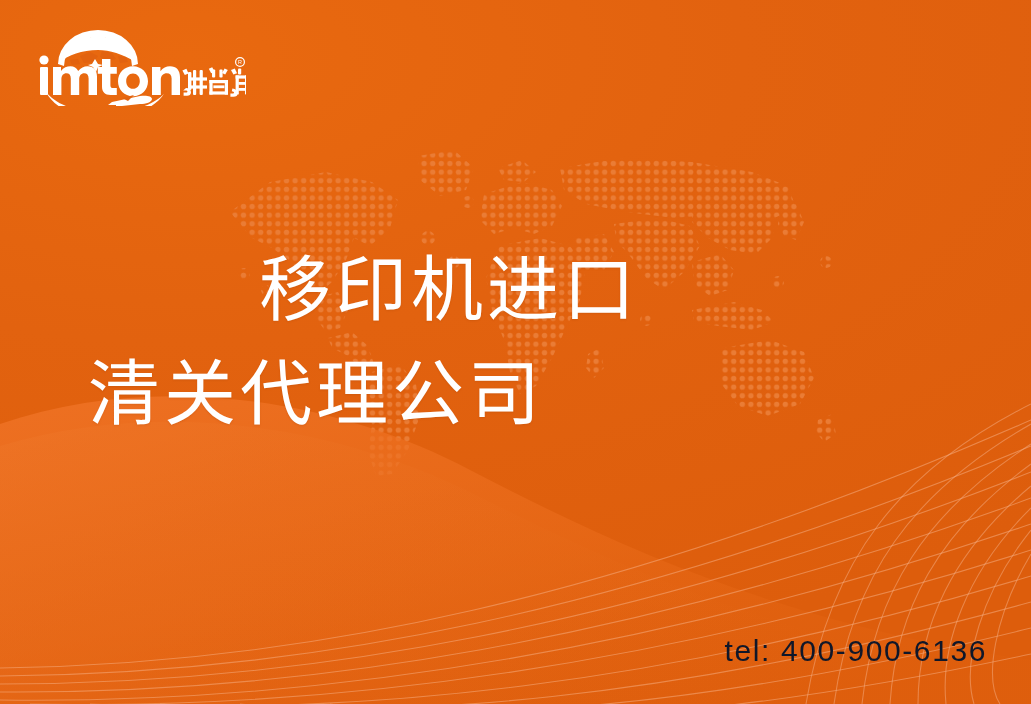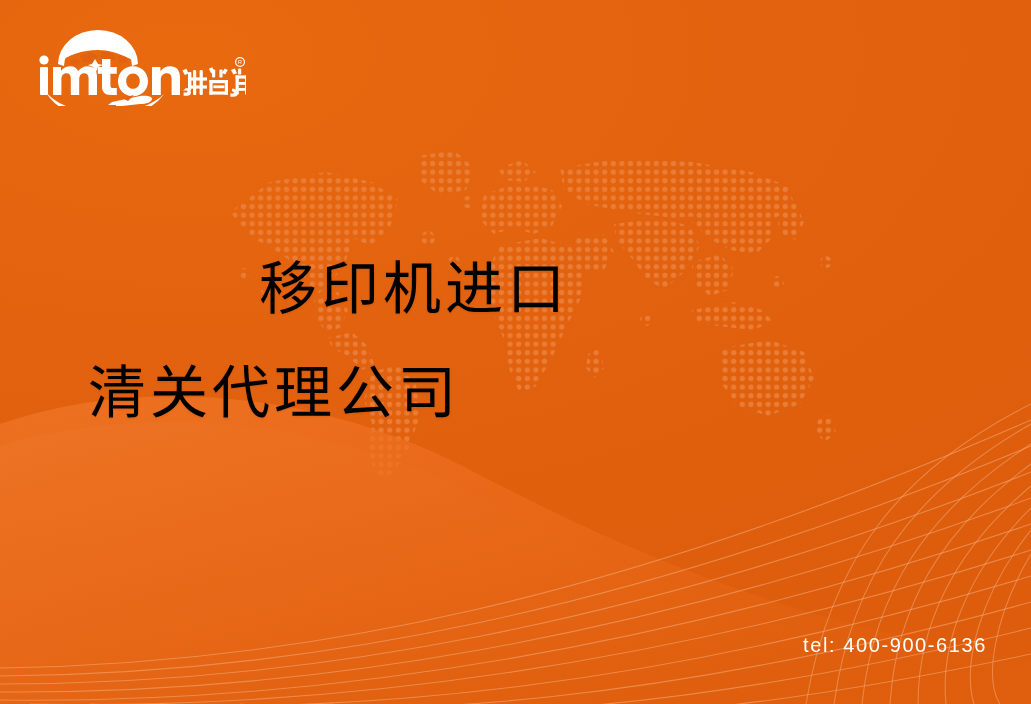--- a/index.html
+++ b/index.html
@@ -53,39 +53,39 @@
   
   #headline {
     position: absolute;
     left: 0;
     top: 238px;
     width: 1031px;
     padding: 0;
     z-index: 6;
   }
   .headline-line {
-    color: #000000;
-    font-family: Liberation Serif, serif;
+    color: #ffffff;
+    font-family: Liberation Sans, sans-serif;
     font-weight: 400;
-    font-size: 58px;
+    font-size: 72px;
     line-height: 104px;
     letter-spacing: 4px;
     white-space: nowrap;
     text-shadow: 0 1px 2px rgba(140, 58, 5, .18);
   }
   #headline-line-1 { margin-left: 259px; }
   #headline-line-2 { margin-left: 88px; }
 
   #tel {
     position: absolute;
     right: 44px;
     top: 634px;
-    color: #ffffff;
+    color: #0f172a;
     font-family: "Liberation Sans", "DejaVu Sans", sans-serif;
-    font-size: 20px;
+    font-size: 30px;
     letter-spacing: 1.6px;
     white-space: nowrap;
     z-index: 6;
   }
 
   
   #logo {
     position: absolute;
     left: 36px;
     top: 26px;

